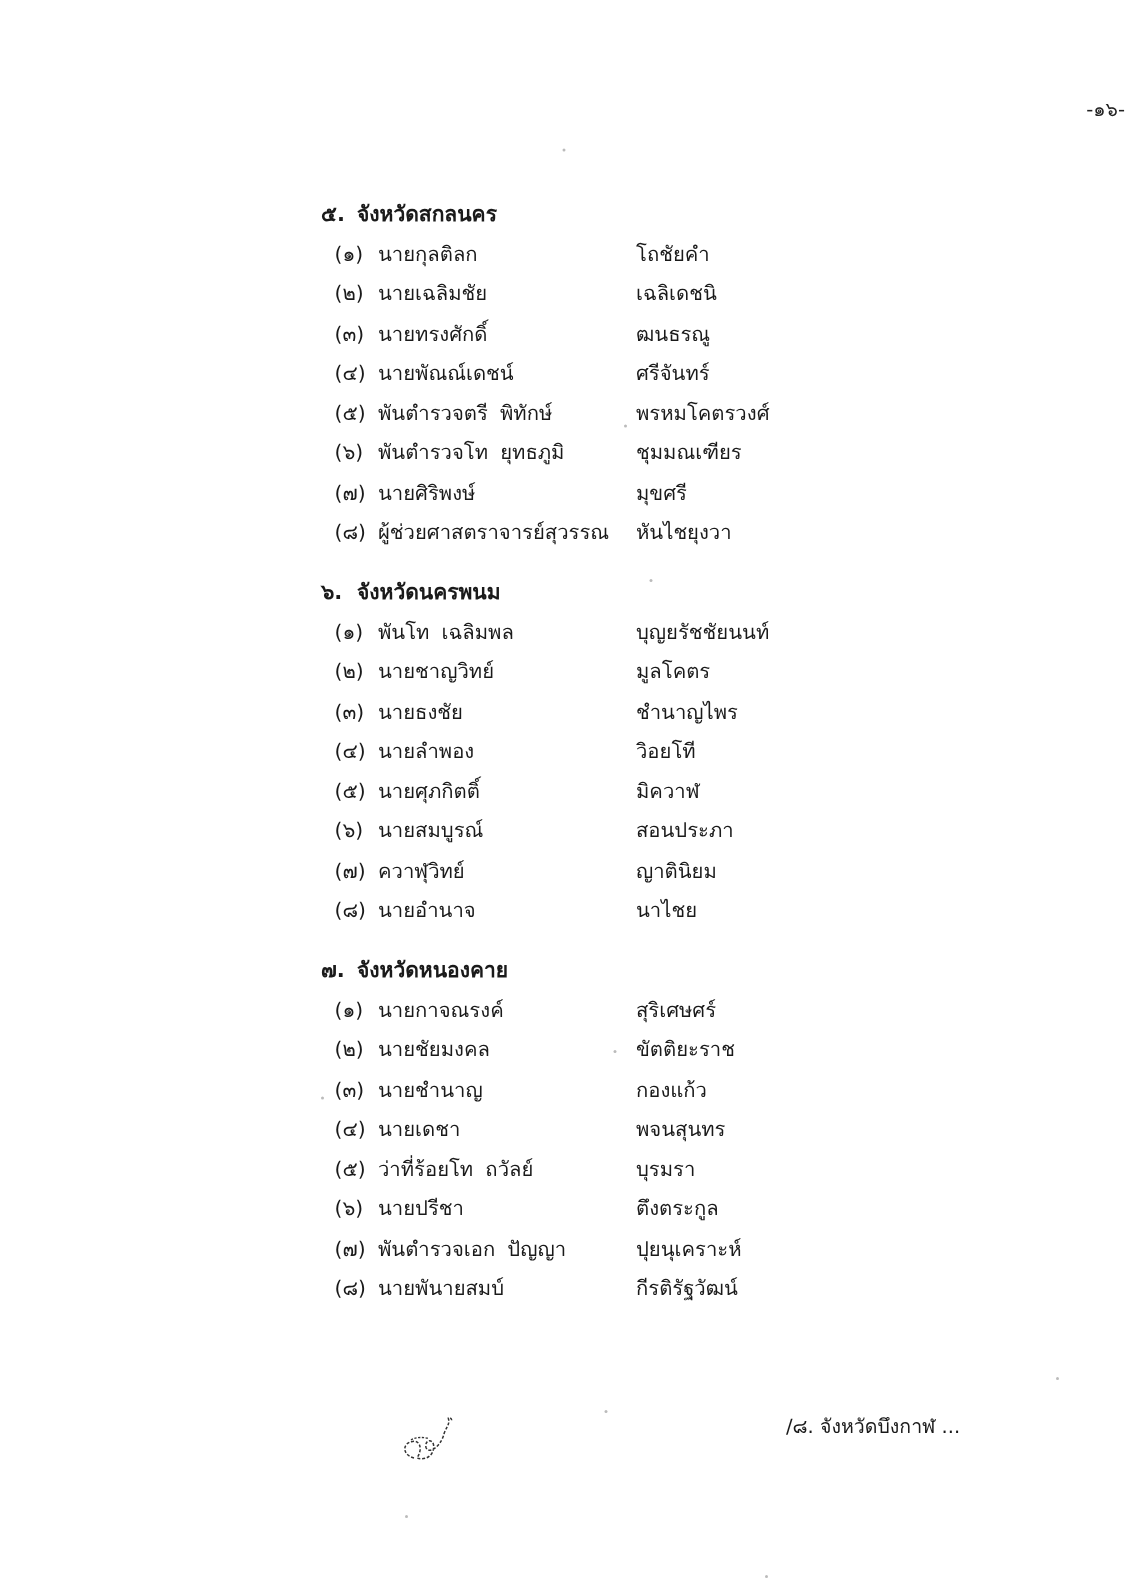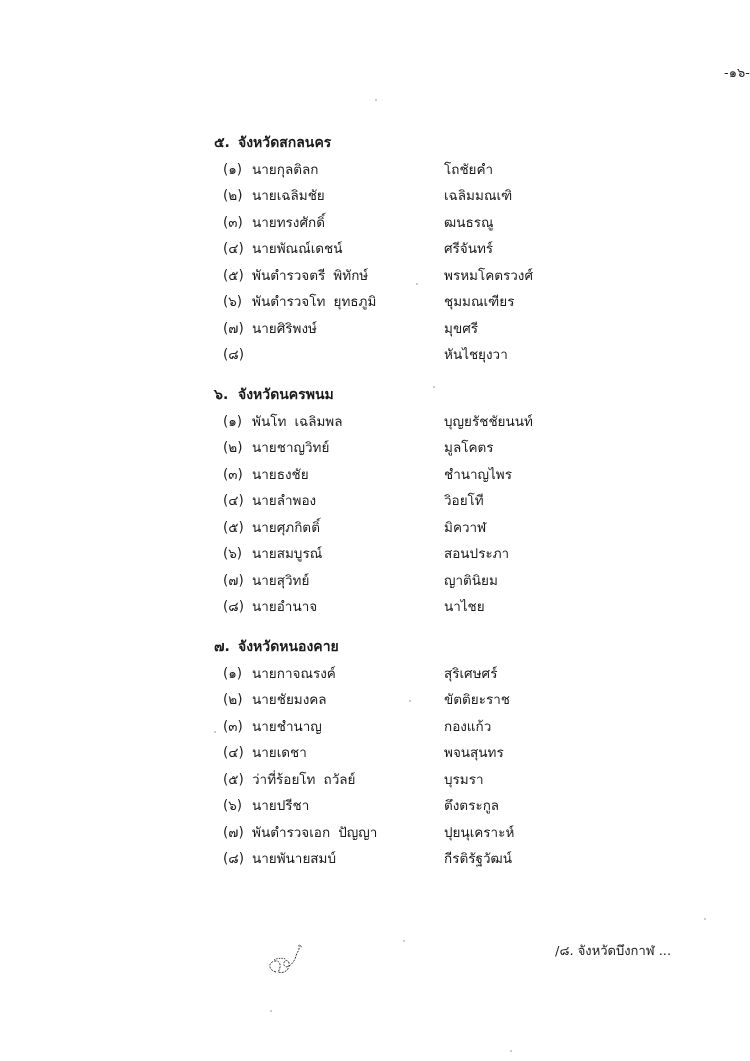--- a/index.html
+++ b/index.html
@@ -20,23 +20,23 @@
       position: absolute; left: 214px; top: 0; height: 24px;
       font-size: 14px; font-weight: bold; white-space: nowrap;
     }
     .section-heading .num { display: inline-block; width: 24px; }
     .row {
       position: absolute; left: 0; width: 750px; height: 24px;
       font-size: 13.5px; white-space: nowrap;
     }
     .row .idx { position: absolute; left: 223px; }
     .row .given { position: absolute; left: 252px; font-family: Liberation Mono, monospace; }
-    .row .surname { position: absolute; left: 444px; }
+    .row .surname { position: absolute; left: 424px; }
     .continuation {
-      position: absolute; left: 555px; top: 940px;
+      position: absolute; left: 524px; top: 940px;
       font-size: 13px; white-space: nowrap;
     }
     .signature { position: absolute; left: 262px; top: 942px; width: 50px; height: 40px; }
     .speck { position: absolute; width: 2px; height: 2px; background: #bbb; border-radius: 1px; }
   </style>
 </head>
 <body>
 
 <div class="page-number">-๑๖-</div>
 
@@ -45,21 +45,21 @@
     <span class="num">๕.</span><span>จังหวัดสกลนคร</span>
   </div>
   <div class="row" style="top:27px;">
       <span class="idx">(๑)</span>
       <span class="given">นายกุลติลก</span>
       <span class="surname">โถชัยคำ</span>
     </div>
   <div class="row" style="top:53px;">
       <span class="idx">(๒)</span>
       <span class="given">นายเฉลิมชัย</span>
-      <span class="surname">เฉลิมมณเฑิ</span>
+      <span class="surname">เฉลิเดชนิ</span>
     </div>
   <div class="row" style="top:80px;">
       <span class="idx">(๓)</span>
       <span class="given">นายทรงศักดิ์</span>
       <span class="surname">ฒนธรณู</span>
     </div>
   <div class="row" style="top:106px;">
       <span class="idx">(๔)</span>
       <span class="given">นายพัณณ์เดชน์</span>
       <span class="surname">ศรีจันทร์</span>
@@ -74,20 +74,21 @@
       <span class="given">พันตำรวจโท ยุทธภูมิ</span>
       <span class="surname">ชุมมณเฑียร</span>
     </div>
   <div class="row" style="top:186px;">
       <span class="idx">(๗)</span>
       <span class="given">นายศิริพงษ์</span>
       <span class="surname">มุขศรี</span>
     </div>
   <div class="row" style="top:212px;">
       <span class="idx">(๘)</span>
+      <span class="given">ผู้ช่วยศาสตราจารย์สุวรรณ</span>
       <span class="surname">หันไชยุงวา</span>
     </div>
 </div>
 
 <div class="section" style="top:383px;">
   <div class="section-heading">
     <span class="num">๖.</span><span>จังหวัดนครพนม</span>
   </div>
   <div class="row" style="top:27px;">
       <span class="idx">(๑)</span>
@@ -114,21 +115,21 @@
       <span class="given">นายศุภกิตติ์</span>
       <span class="surname">มิควาฬ</span>
     </div>
   <div class="row" style="top:159px;">
       <span class="idx">(๖)</span>
       <span class="given">นายสมบูรณ์</span>
       <span class="surname">สอนประภา</span>
     </div>
   <div class="row" style="top:186px;">
       <span class="idx">(๗)</span>
-      <span class="given">นายสุวิทย์</span>
+      <span class="given">ควาฬุวิทย์</span>
       <span class="surname">ญาตินิยม</span>
     </div>
   <div class="row" style="top:212px;">
       <span class="idx">(๘)</span>
       <span class="given">นายอำนาจ</span>
       <span class="surname">นาไชย</span>
     </div>
 </div>
 
 <div class="section" style="top:635px;">

